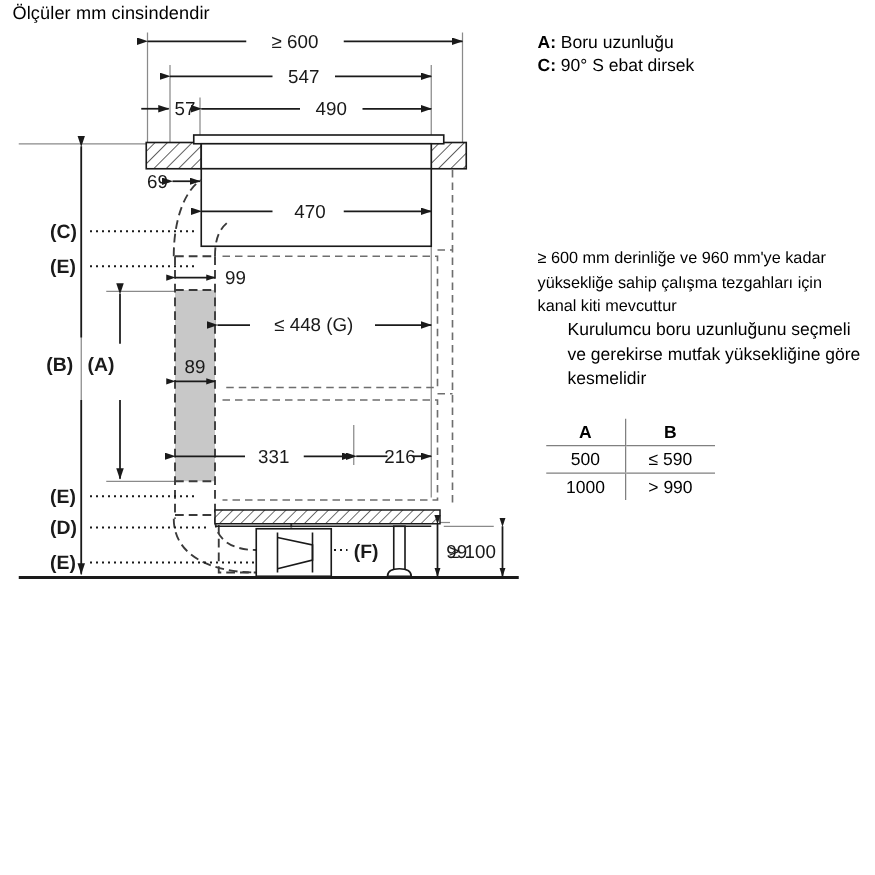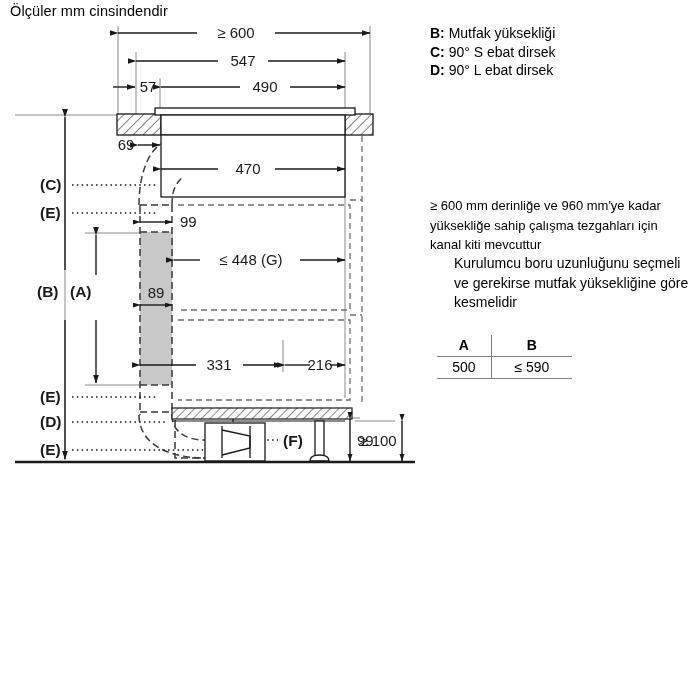--- a/index.html
+++ b/index.html
@@ -30,40 +30,43 @@
   .lbl{font-size:15.5px;font-weight:bold;font-family:"Liberation Sans","DejaVu Sans",sans-serif;}
 </style>
 </head>
 <body>
 
 <div id="root">
 
   <div class="abs title">Ölçüler mm cinsindendir</div>
 
   <div class="abs legend">
-    <div class="row"><span class="k">B:</span> <span>Mutfak yüksekliği</span></div>
+    <div class="row"><span class="k">A:</span> <span>Boru uzunluğu</span></div>
     <div class="row"><span class="k">C:</span> <span>90° S ebat dirsek</span></div>
-    <div class="row"><span class="k">D:</span> <span>90° L ebat dirsek</span></div>
   </div>
 
   <div class="abs para">≥ 600 mm derinliğe ve 960 mm'ye kadar yüksekliğe sahip çalışma tezgahları için kanal kiti mevcuttur</div>
   <div class="abs para2">Kurulumcu boru uzunluğunu seçmeli ve gerekirse mutfak yüksekliğine göre kesmelidir</div>
 
   <div class="abs tbl">
     <table>
       <thead>
         <tr>
           <th>A</th>
           <th class="sep">B</th>
         </tr>
       </thead>
       <tbody>
         <tr class="r1">
           <td>500</td>
           <td class="sep">≤ 590</td>
+        </tr>
+        <tr>
+          <td>1000</td>
+          <td class="sep">&gt; 990</td>
         </tr>
       </tbody>
     </table>
   </div>
 
   <svg width="700" height="700" viewBox="0 0 700 700">
     <defs>
       <marker id="ar" markerWidth="9" markerHeight="9" refX="8.4" refY="3" orient="auto" markerUnits="userSpaceOnUse">
         <path d="M0,0 L9,3 L0,6 z" fill="#1a1a1a"></path>
       </marker>

